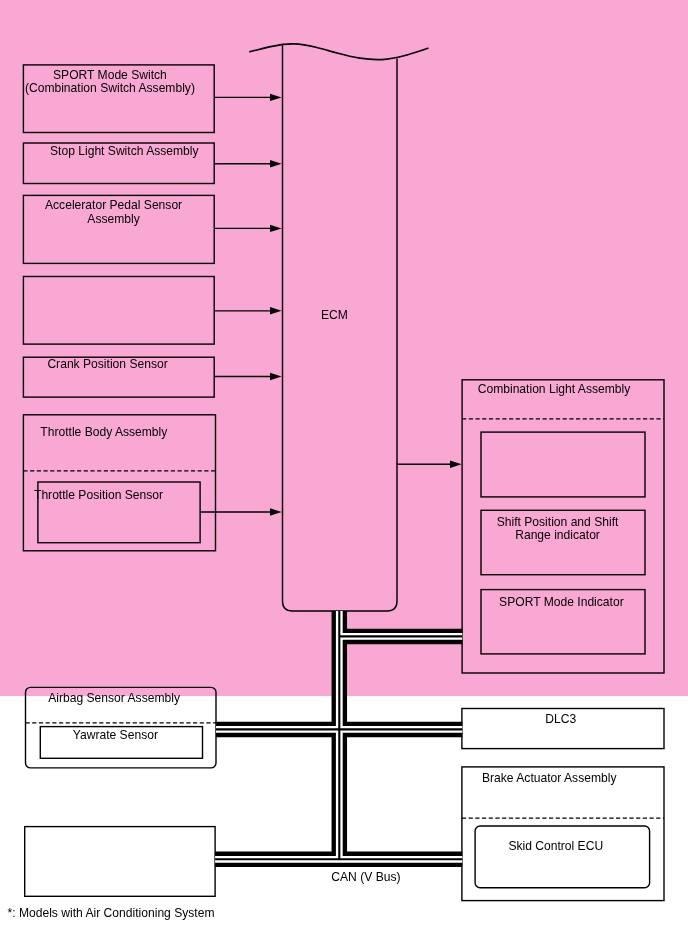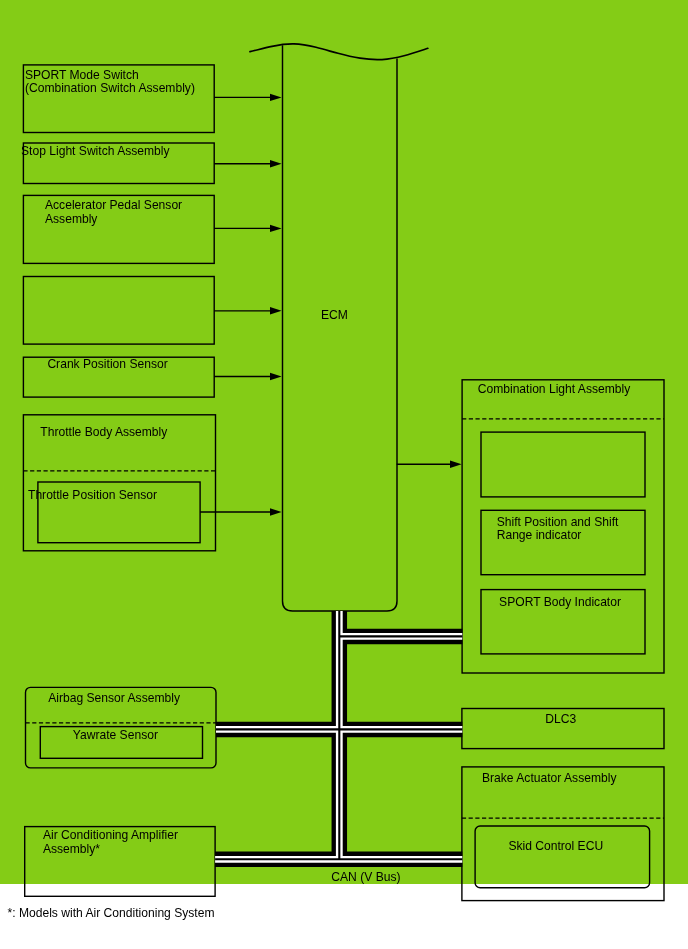--- a/index.html
+++ b/index.html
@@ -1,19 +1,19 @@
 <!DOCTYPE html>
 <html><head>
 <meta charset="utf-8">
 <style>
   html,body{margin:0;padding:0;background:#ffffff;}
   body{width:688px;height:949px;overflow:hidden;
        font-family:"Liberation Sans",sans-serif;
        -webkit-font-smoothing:antialiased;}
-  #diagram{position:relative;width:688px;height:884px;background:#84cc16;}
+  #diagram{position:relative;width:688px;height:696px;background:#f9a8d4;text-align:center;}
   #canvas{position:absolute;left:0;top:0;}
   .txt{position:absolute;font-size:12.1px;color:#000;line-height:13.7px;white-space:pre;
        -webkit-font-smoothing:antialiased;transform:translateZ(0);}
 </style>
 </head>
 <body>
 
 <div id="diagram">
 <svg id="canvas" width="688" height="949" viewBox="0 0 688 949" shape-rendering="geometricPrecision">
 <path fill="none" stroke="#000" stroke-width="1.45" d="M 282.5 45.3 L 282.5 601.0 Q 282.5 611.0 292.5 611.0 L 387.0 611.0 Q 397.0 611.0 397.0 601.0 L 397.0 58.4"></path>
@@ -77,33 +77,31 @@
 <path d="M 216.00 729.40 L 462.30 729.40" fill="none" stroke="#fff" stroke-width="6.8"></path>
 <path d="M 215.10 859.30 L 462.30 859.30" fill="none" stroke="#fff" stroke-width="6.8"></path>
 <path d="M 339.30 610.90 L 339.30 859.30" fill="none" stroke="#000" stroke-width="2.1"></path>
 <path d="M 339.30 636.40 L 462.30 636.40" fill="none" stroke="#000" stroke-width="2.1"></path>
 <path d="M 216.00 729.40 L 462.30 729.40" fill="none" stroke="#000" stroke-width="2.1"></path>
 <path d="M 215.10 859.30 L 462.30 859.30" fill="none" stroke="#000" stroke-width="2.1"></path>
 </g>
 </svg>
 <div class="txt" style="left:24.90px;top:68.60px">SPORT Mode Switch
 (Combination Switch Assembly)</div>
-<div class="txt" style="left:21px;top:145.40px">Stop Light Switch Assembly</div>
+<div class="txt" style="left:50px;top:145.40px">Stop Light Switch Assembly</div>
 <div class="txt" style="left:45.00px;top:199.40px">Accelerator Pedal Sensor
 Assembly</div>
 <div class="txt" style="left:47.40px;top:358.40px">Crank Position Sensor</div>
 <div class="txt" style="left:40.30px;top:426.40px">Throttle Body Assembly</div>
-<div class="txt" style="left:28px;top:488.50px">Throttle Position Sensor</div>
+<div class="txt" style="left:34px;top:488.50px">Throttle Position Sensor</div>
 <div class="txt" style="left:48.20px;top:691.60px">Airbag Sensor Assembly</div>
 <div class="txt" style="left:72.80px;top:729.40px">Yawrate Sensor</div>
-<div class="txt" style="left:42.90px;top:829.40px">Air Conditioning Amplifier
-Assembly*</div>
 <div class="txt" style="left:321.00px;top:308.50px">ECM</div>
 <div class="txt" style="left:477.70px;top:383.40px">Combination Light Assembly</div>
 <div class="txt" style="left:496.70px;top:515.50px">Shift Position and Shift
 Range indicator</div>
-<div class="txt" style="left:499.10px;top:595.50px">SPORT Body Indicator</div>
+<div class="txt" style="left:499.10px;top:595.50px">SPORT Mode Indicator</div>
 <div class="txt" style="left:545.20px;top:713.40px">DLC3</div>
 <div class="txt" style="left:482.00px;top:771.60px">Brake Actuator Assembly</div>
 <div class="txt" style="left:508.40px;top:839.50px">Skid Control ECU</div>
 <div class="txt" style="left:331.30px;top:870.60px">CAN (V Bus)</div>
 <div class="txt" style="left:7.50px;top:907.40px">*: Models with Air Conditioning System</div>
 </div>
 
 </body></html>

